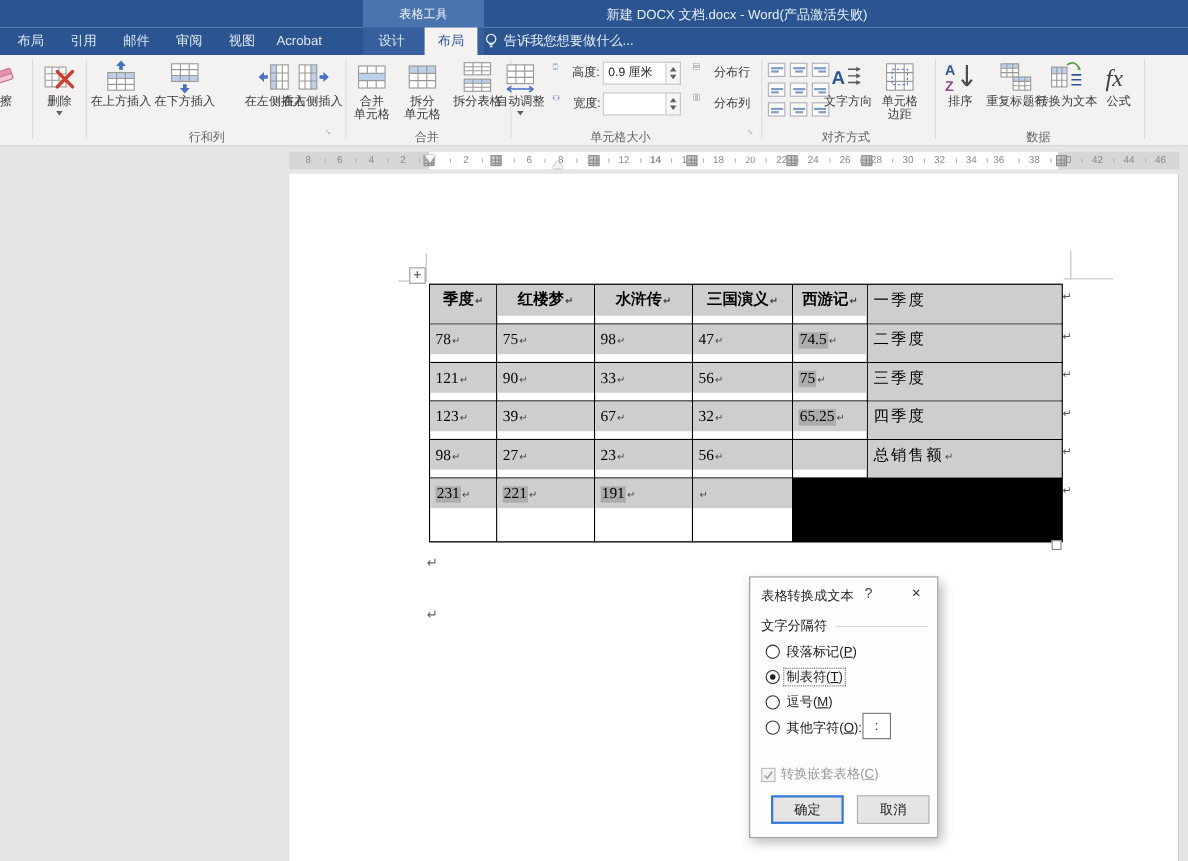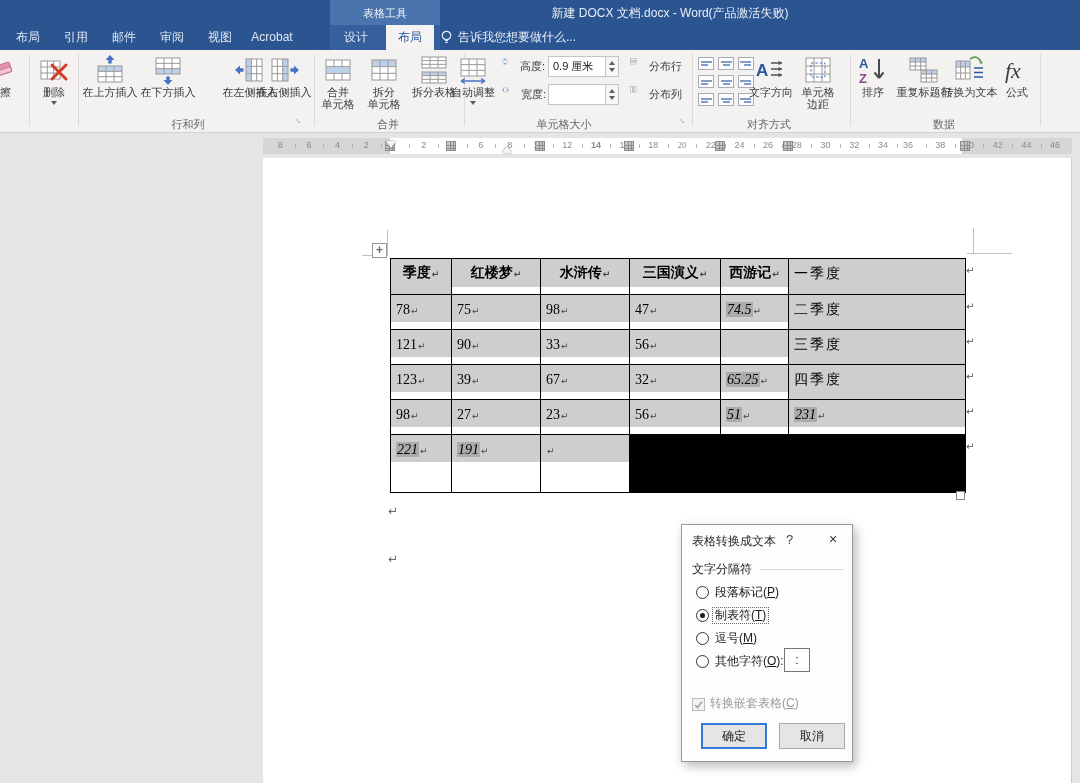--- a/index.html
+++ b/index.html
@@ -75,21 +75,21 @@
   .resizehandle{position:absolute;left:956px;top:333px;width:9px;height:9px;border:1px solid #8a8886;background:#fff;}
 
   .word-table{position:absolute;left:390px;top:100px;display:grid;border:1px solid #000;background:#000;gap:1px;}
   .wcell{position:relative;background:#fff;font-family:"Liberation Serif",serif;font-size:14px;color:#000;overflow:hidden;}
   .wcell .shade{position:absolute;left:0;top:0;right:0;background:var(--cellshade);}
   .wcell.fullshade .shade{bottom:0;}
   .wcell .ctext{position:relative;padding:4px 2px 0 5px;line-height:22px;}
   .wcell.hdr .ctext{text-align:center;font-weight:bold;padding:3px 2px 0 2px;}
   .wcell.rowlabel .ctext{letter-spacing:2px;line-height:24px;padding-top:3px;}
   .mark{font-family:"DejaVu Sans",sans-serif;font-size:9px;color:#444;margin-left:1px;letter-spacing:0;}
-  .fieldv{background:var(--fieldshade);padding:0 1px;font-style:italic;}
+  .fieldv{background:var(--fieldshade);padding:0 1px;}
   .rowmark{position:absolute;font-family:"DejaVu Sans",sans-serif;font-size:10px;color:#555;}
   .pmark{position:absolute;font-family:"DejaVu Sans",sans-serif;font-size:12px;color:#666;}
 
   
   .dialog{position:absolute;left:681px;top:366px;width:172px;height:238px;background:#fdfdfd;
           border:1px solid #9b9997;box-shadow:3px 4px 10px rgba(0,0,0,.28);font-size:12px;color:#1a1a1a;}
   .dlg-title{position:absolute;left:10px;top:8px;font-size:12px;color:#262626;}
   .dlg-help{position:absolute;left:104px;top:7px;color:#444;font-size:13px;cursor:default;}
   .dlg-close{position:absolute;left:140px;top:5px;width:22px;height:18px;text-align:center;color:#333;font-size:14px;line-height:18px;cursor:default;}
   .dlg-section{position:absolute;left:10px;top:36px;width:152px;color:#1a1a1a;}
@@ -575,20 +575,21 @@
         <div class="wcell">
           <div class="shade" style="height:27px"></div>
           <div class="ctext">33<span class="mark">↵</span></div>
         </div>
         <div class="wcell">
           <div class="shade" style="height:27px"></div>
           <div class="ctext">56<span class="mark">↵</span></div>
         </div>
         <div class="wcell">
           <div class="shade" style="height:27px"></div>
+          <div class="ctext"><span class="fieldv">75</span><span class="mark">↵</span></div>
         </div>
         <div class="wcell rowlabel fullshade">
           <div class="shade"></div>
           <div class="ctext">三季度</div>
         </div>
         <div class="wcell">
           <div class="shade" style="height:27px"></div>
           <div class="ctext">123<span class="mark">↵</span></div>
         </div>
         <div class="wcell">
@@ -622,21 +623,24 @@
         <div class="wcell">
           <div class="shade" style="height:27px"></div>
           <div class="ctext">23<span class="mark">↵</span></div>
         </div>
         <div class="wcell">
           <div class="shade" style="height:27px"></div>
           <div class="ctext">56<span class="mark">↵</span></div>
         </div>
         <div class="wcell">
           <div class="shade" style="height:27px"></div>
-          <div class="ctext"><span class="fieldv">51</span><span class="mark">↵</span></div>
+        </div>
+        <div class="wcell rowlabel fullshade">
+          <div class="shade"></div>
+          <div class="ctext">总销售额<span class="mark">↵</span></div>
         </div>
         <div class="wcell">
           <div class="shade" style="height:27px"></div>
           <div class="ctext"><span class="fieldv">231</span><span class="mark">↵</span></div>
         </div>
         <div class="wcell">
           <div class="shade" style="height:27px"></div>
           <div class="ctext"><span class="fieldv">221</span><span class="mark">↵</span></div>
         </div>
         <div class="wcell">

